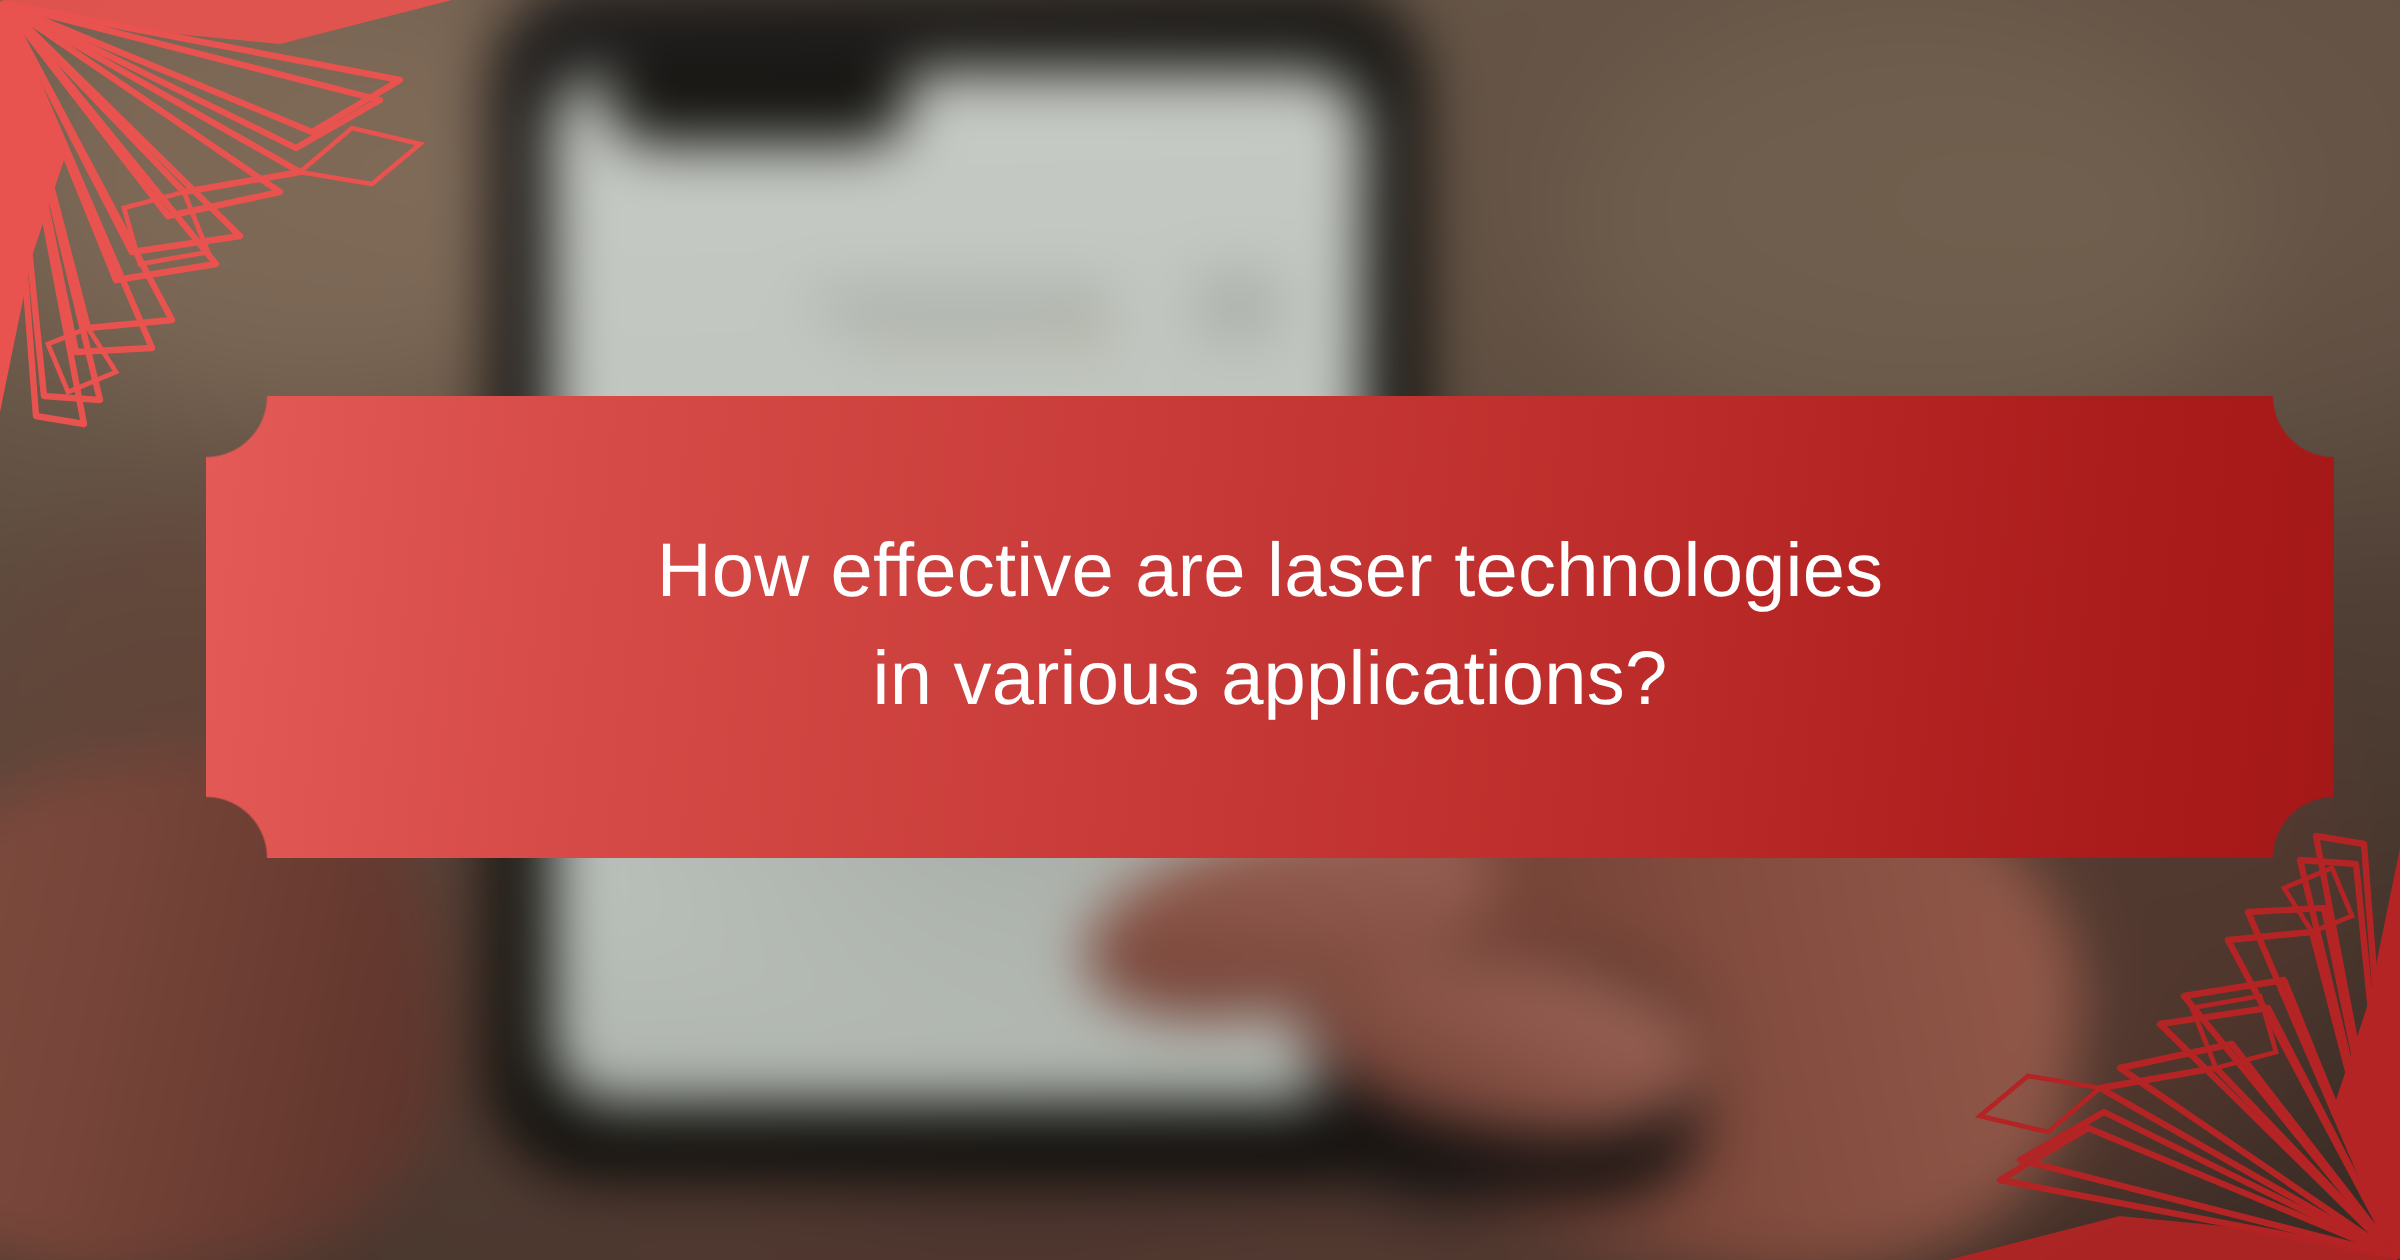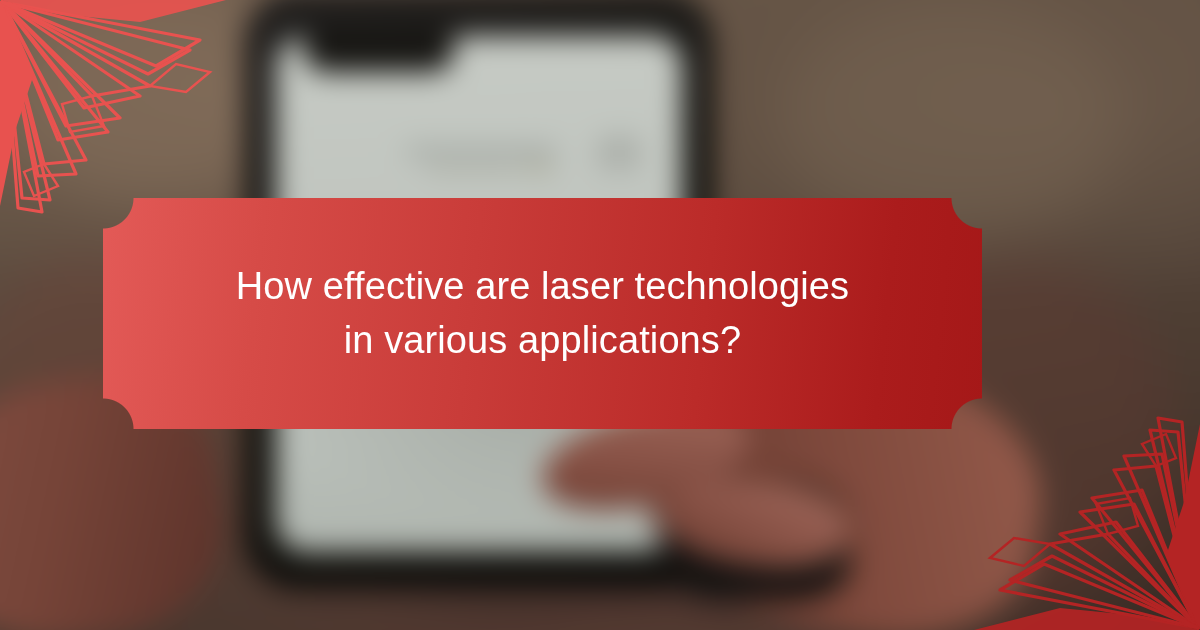--- a/index.html
+++ b/index.html
@@ -115,21 +115,21 @@
     width:250px; height:250px;
     pointer-events:none;
   }
   .orn-tl { left:0; top:0; }
   .orn-br { right:0; bottom:0; transform:rotate(180deg); }
 
   
   .banner {
     position:absolute;
     left:103px; top:198px;
-    width:879px; height:231px;
+    width:1064px; height:231px;
     background:linear-gradient(96deg,
         #e35a57 0%,
         #d64b47 18%,
         #c93c39 42%,
         #bb2b29 68%,
         #ab1c1c 88%,
         #a51818 100%);
     display:flex;
     align-items:center;
     justify-content:center;

